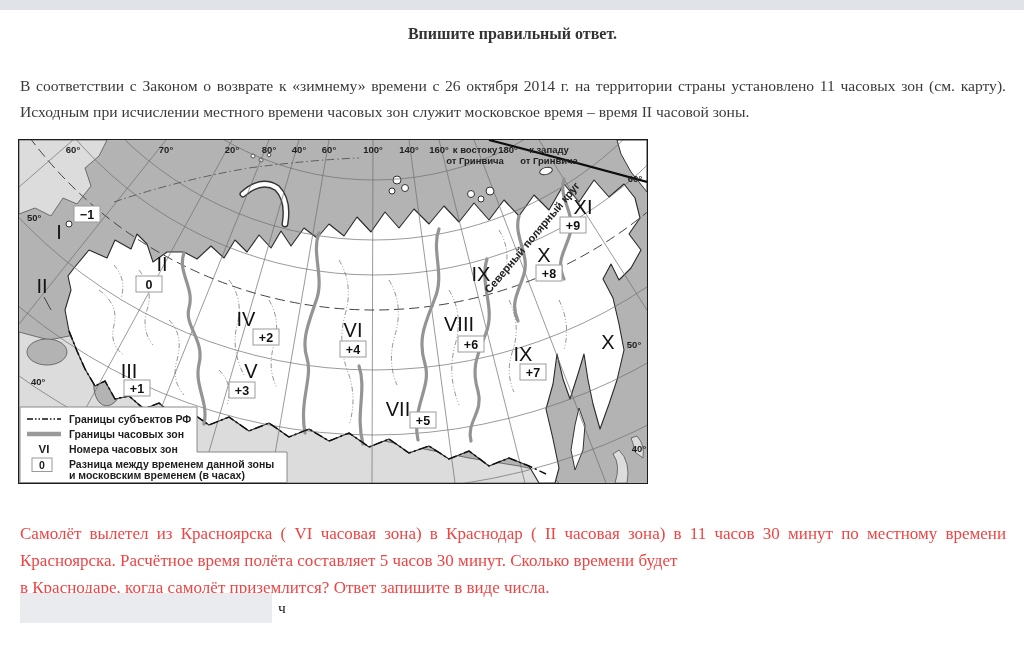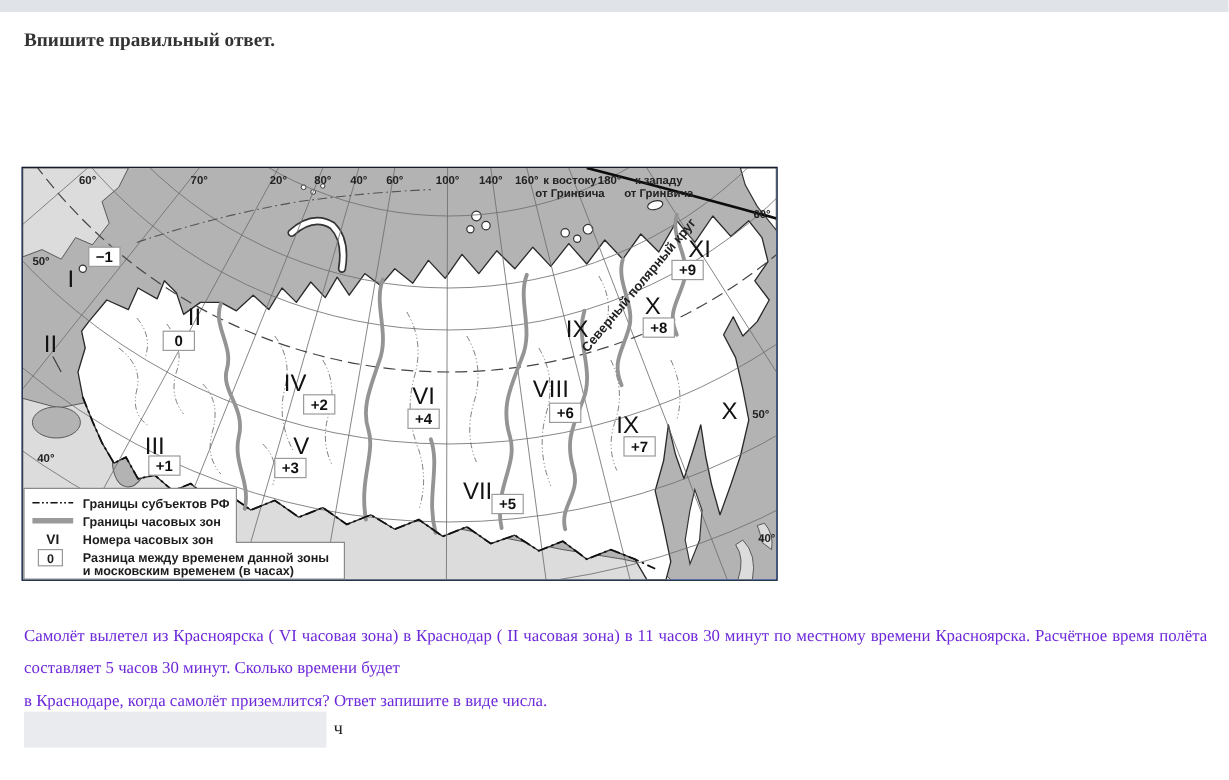--- a/index.html
+++ b/index.html
@@ -1,24 +1,24 @@
 <!DOCTYPE html>
 <html><head>
 <meta charset="utf-8">
 <style>
   html,body{margin:0;padding:0;background:#ffffff;}
   .stage{position:relative;width:1024px;height:650px;background:#ffffff;overflow:hidden;
          font-family:"Liberation Serif","DejaVu Serif",serif;color:#3a3a3a;}
   .topbar{position:absolute;left:0;top:0;width:1024px;height:10px;background:#e0e3e8;}
-  .heading{position:absolute;left:20px;top:25px;width:985px;font-size:16px;font-weight:bold;color:#333;}
+  .heading{position:absolute;left:20px;top:25px;width:985px;font-size:16px;font-weight:bold;color:#333;text-align:center;}
   .intro{position:absolute;left:20px;top:57px;width:986px;font-size:15.6px;line-height:26px;
          text-align:justify;color:#3a3a3a;}
   .mapwrap{position:absolute;left:18px;top:139px;width:628px;height:343px;border:1.5px solid #1c1c1c;background:#3b82f6;}
-  .question{position:absolute;left:20px;top:503px;width:986px;font-size:14px;line-height:27px;
-            text-align:justify;color:#6d28d9;}
+  .question{position:absolute;left:20px;top:503px;width:986px;font-size:17px;line-height:27px;
+            text-align:justify;color:#ef4444;}
   .answer-row{position:absolute;left:20px;top:592px;height:32px;display:flex;align-items:center;}
   .answer-input{width:252px;height:30px;background:#e9ebee;border:none;outline:none;
                 font-family:"Liberation Serif",serif;font-size:15px;padding:0 8px;box-sizing:border-box;}
   .answer-unit{margin-left:6px;font-size:15.6px;color:#222;}
   
   text{font-family:"Liberation Sans","DejaVu Sans",sans-serif;fill:#1a1a1a;}
   .gridlbl{font-size:9.5px;font-weight:600;fill:#222;}
   .latlbl{font-size:9.5px;font-weight:600;fill:#222;}
   .zonenum{font-size:20px;font-weight:500;fill:#121212;}
   .offtxt{font-size:12.5px;font-weight:700;fill:#111;}
@@ -26,20 +26,21 @@
   .arctic{font-size:11px;font-weight:600;fill:#222;}
 </style>
 </head>
 <body>
 
 <div class="stage">
   <div class="topbar"></div>
 
   <div class="heading">Впишите правильный ответ.</div>
 
+  <p class="intro">В соответствии с Законом о возврате к «зимнему» времени с 26 октября 2014 г. на территории страны установлено 11 часовых зон (см. карту). Исходным при исчислении местного времени часовых зон служит московское время – время II часовой зоны.</p>
 
   <div class="mapwrap">
     <svg width="628" height="343" viewBox="0 0 628 343">
 
       <rect x="0" y="0" width="628" height="343" fill="#b3b3b3"></rect>
 
       <g>
         <path d="M0,0 L88,0 L80,16 L66,28 L72,46 L58,64 L44,58 L32,76 L16,68 L0,74 Z" fill="#dcdcdc" stroke="#555" stroke-width="0.8"></path>
         <path d="M0,343 L0,192 L30,200 L55,195 L80,212 L110,230 L150,248 L200,265 L250,275 L300,288 L350,298 L400,308 L450,318 L500,326 L528,332 L540,343 Z" fill="#dcdcdc" stroke="#555" stroke-width="0.8"></path>
         <ellipse cx="90" cy="240" rx="15" ry="26" transform="rotate(8 90 240)" fill="#b3b3b3" stroke="#555" stroke-width="0.8"></ellipse>

